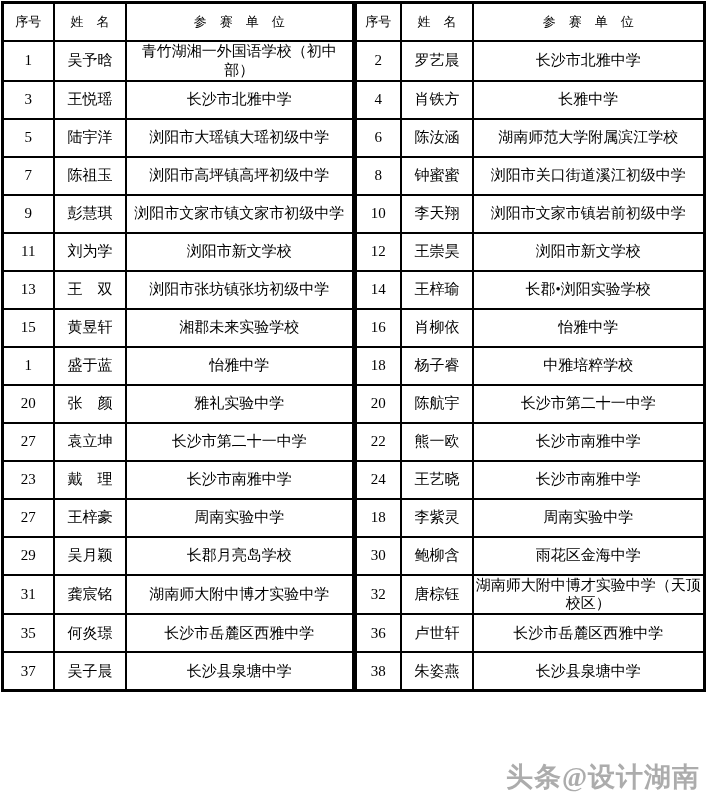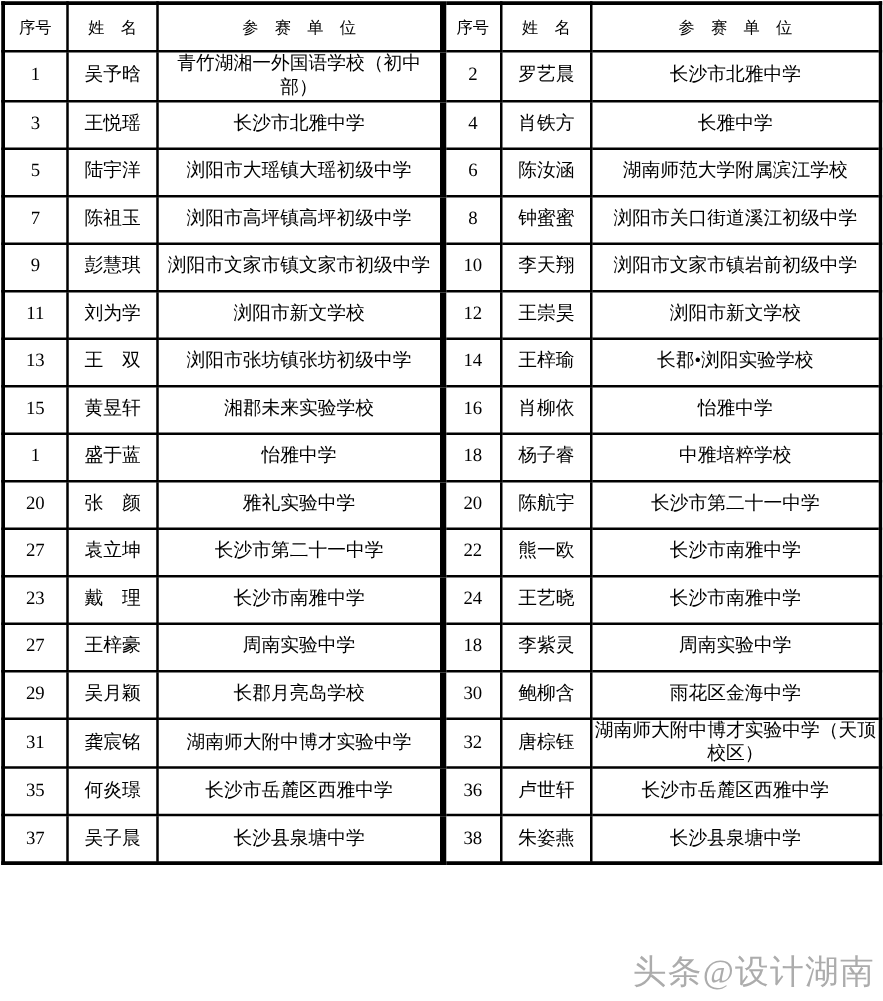--- a/index.html
+++ b/index.html
@@ -42,21 +42,21 @@
     border-left: 5px solid #000000;
   }
   table.roster thead th {
     font-size: 13px;
   }
   .watermark {
     position: absolute;
     right: 6px;
     bottom: 6px;
     font-size: 27px;
-    font-weight: normal;
+    font-weight: bold;
     letter-spacing: 1px;
     color: rgba(140, 140, 140, 0.72);
     text-shadow: 1px 1px 0 rgba(255,255,255,0.9), -1px -1px 0 rgba(255,255,255,0.7);
     white-space: nowrap;
     pointer-events: none;
     text-align: right;
   }
 </style>
 </head>
 <body>

